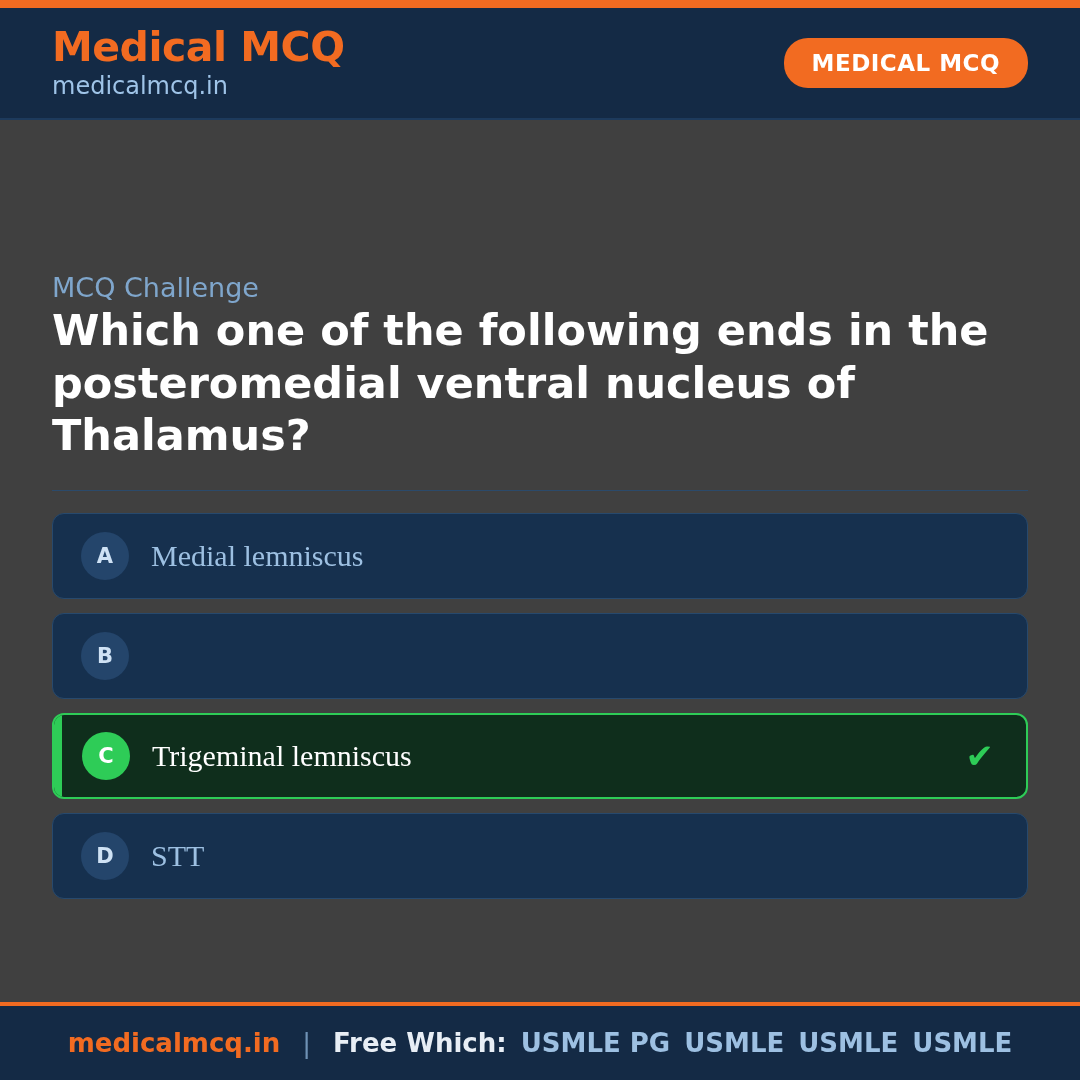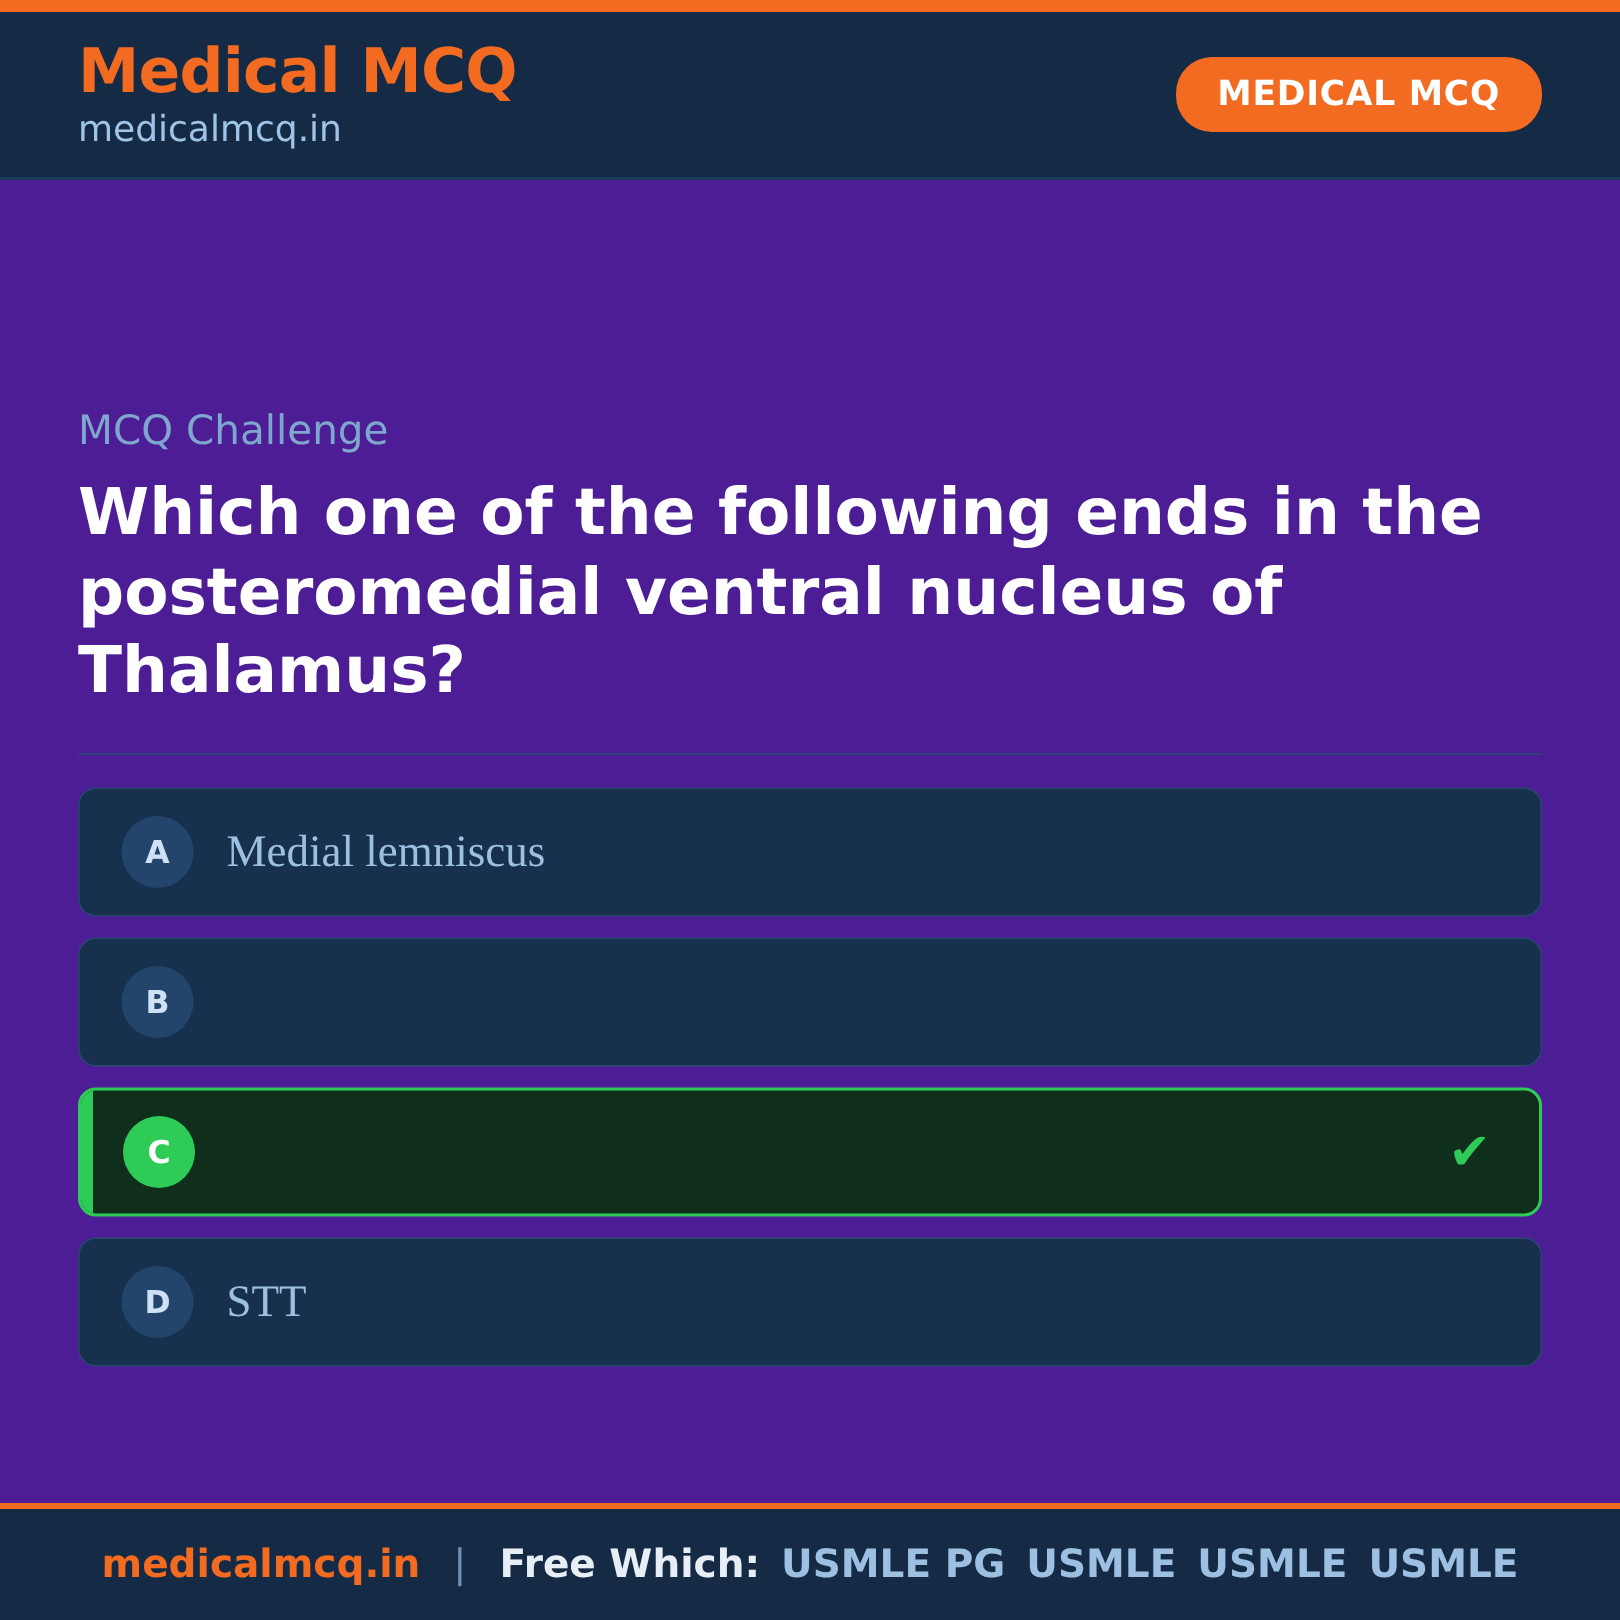--- a/index.html
+++ b/index.html
@@ -7,21 +7,21 @@
     width: 1080px;
     height: 1080px;
     background: #0d1f36;
     font-family: "DejaVu Sans", sans-serif;
     overflow: hidden;
   }
   .page {
     position: relative;
     width: 1080px;
     height: 1080px;
-    background: #4c1d95;
+    background: #404040;
     display: flex;
     flex-direction: column;
   }
   
   .top-accent {
     height: 8px;
     width: 100%;
     background: #f26b21;
     flex: 0 0 auto;
   }
@@ -70,21 +70,21 @@
     flex-direction: column;
     border-radius: 15px;
   }
   .kicker {
     margin-top: 152px;
     font-size: 27px;
     color: #7fa6cc;
     line-height: 1.2;
   }
   .question {
-    margin-top: 12px;
+    margin-top: 0;
     font-size: 43px;
     font-weight: bold;
     color: #ffffff;
     line-height: 1.22;
     max-width: 960px;
   }
   .divider {
     margin-top: 28px;
     height: 1px;
     background: #2b4straight;
@@ -208,20 +208,21 @@
 
       </div>
 
       <div class="option">
         <div class="letter">B</div>
 
       </div>
 
       <div class="option correct">
         <div class="letter">C</div>
+        <div class="text">Trigeminal lemniscus</div>
         <div class="tick">✔</div>
       </div>
 
       <div class="option">
         <div class="letter">D</div>
         <div class="text">STT</div>
 
       </div>
 
     </div>

